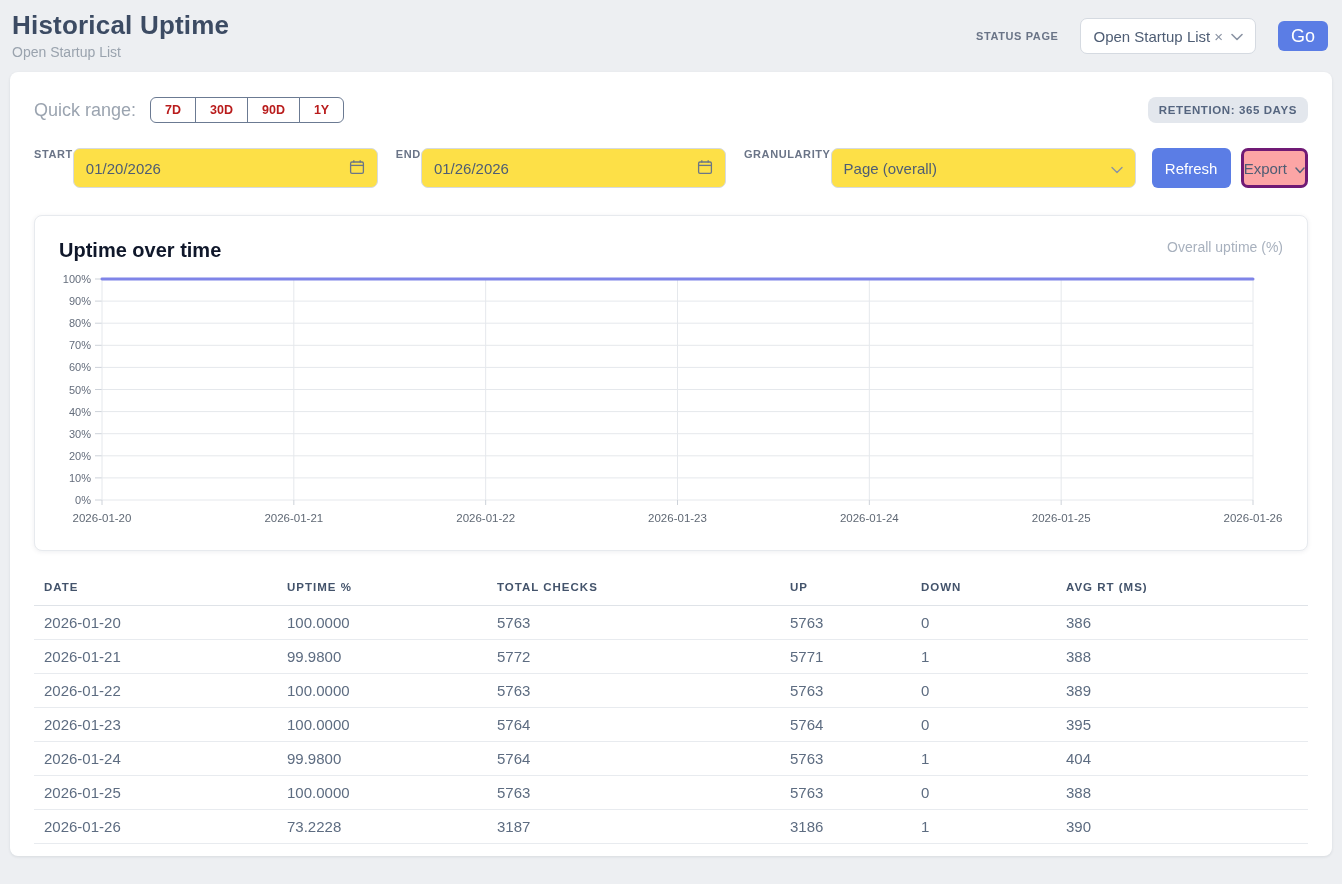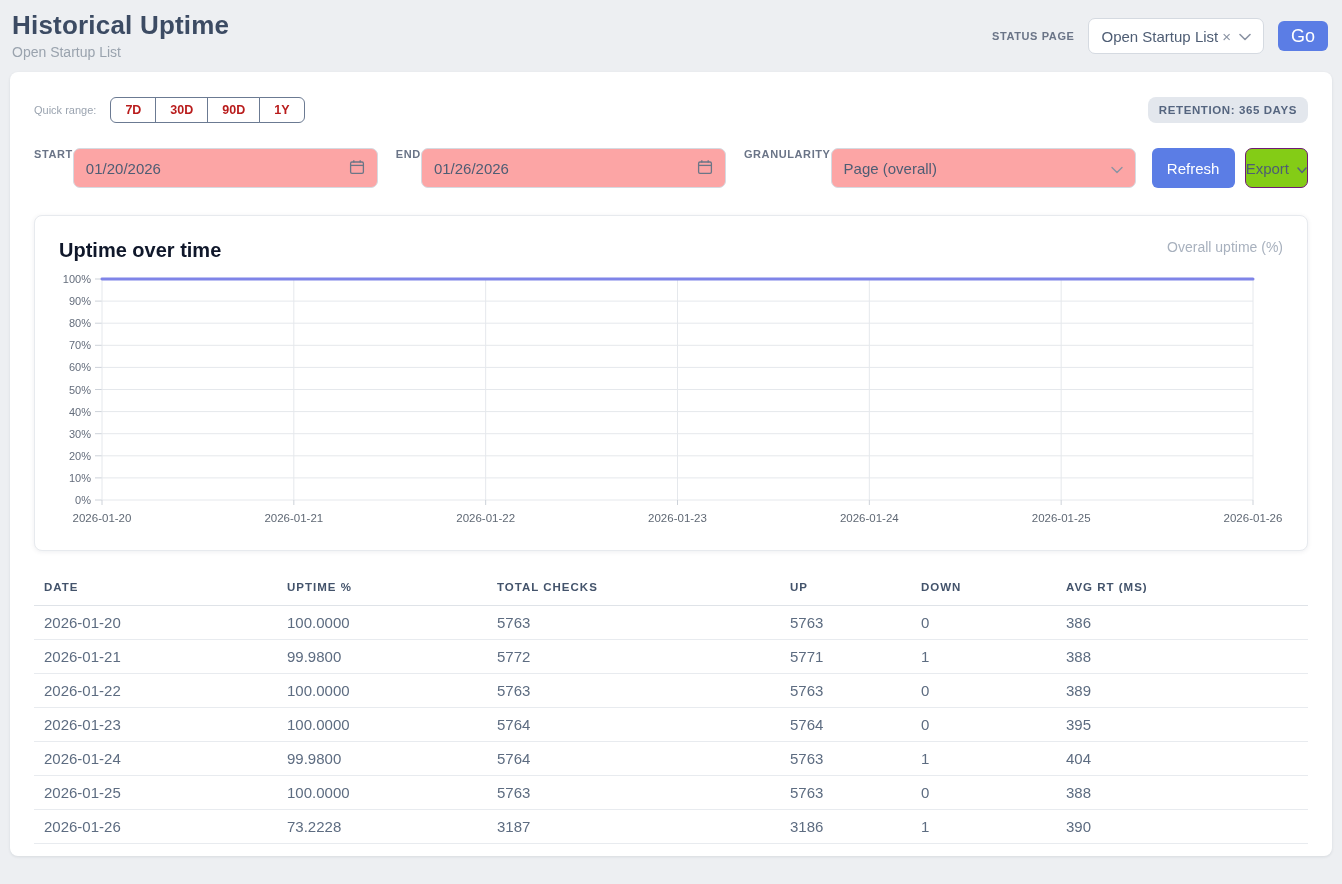--- a/index.html
+++ b/index.html
@@ -9,21 +9,21 @@
     background: #edeff2;
     color: #42526b;
     overflow: hidden;
   }
   .page { position: relative; width:1342px; height:884px; }
 
   
   .header { display:flex; justify-content:space-between; align-items:flex-start; padding: 10px 14px 0 12px; height: 62px; }
   .page-title { font-size: 26px; font-weight: 700; color: #3c4b63; letter-spacing: 0.2px; }
   .page-subtitle { font-size: 14px; color: #9aa3ae; margin-top: 3px; }
-  .header-right { display:flex; align-items:center; gap: 14px; margin-top: 8px; }
+  .header-right { display:flex; align-items:center; gap: 22px; margin-top: 8px; }
   .small-caps-label { font-size: 11px; font-weight: 600; letter-spacing: 0.6px; color: #6a7487; text-transform: uppercase; }
   .status-select {
     display:flex; align-items:center; gap:8px;
     background:#fff; border:1px solid #d5dae1; border-radius:7px;
     height:36px; padding:0 12px; cursor:pointer;
   }
   .status-select .value { font-size: 15px; color:#4e5d74; }
   .clear-x { font-size: 15px; color:#8a93a3; margin-left:-4px; cursor:pointer; }
   .btn-blue {
     background:#5b7de5; color:#fff; border:none; border-radius:6px;
@@ -34,48 +34,48 @@
   
   .main-card {
     position:absolute; left:10px; top:72px; width:1322px; height:784px;
     background:#fff; border-radius:8px; box-shadow: 0 1px 3px rgba(20,35,60,.10);
     padding: 24px;
   }
 
   
   .qr-row { display:flex; align-items:center; justify-content:space-between; height:28px; }
   .qr-left { display:flex; align-items:center; gap:14px; }
-  .qr-label { font-size:11px; color:#9ba4b0; }
+  .qr-label { font-size:18px; color:#9ba4b0; }
   .segmented { display:flex; }
   .segmented button {
     background:#fff; border:1px solid #6b7a92; color:#b91c1c;
     font-family:inherit; font-size:12.5px; font-weight:600;
     height:26px; padding:0 14px; margin-left:-1px; cursor:pointer;
   }
   .segmented button:first-child { border-radius:6px 0 0 6px; margin-left:0; }
   .segmented button:last-child { border-radius:0 6px 6px 0; }
   .retention-badge {
     background:#e3e7ed; color:#55657f; border-radius:8px;
     font-size:11.5px; font-weight:700; letter-spacing:0.6px;
     padding:7px 11px;
   }
 
   
   .controls-row { display:flex; align-items:flex-end; gap:18px; margin-top:24px; }
   .field { display:flex; flex-direction:row; }
   .field-label { font-size:11px; font-weight:600; letter-spacing:0.6px; color:#6a7487; margin-bottom:8px; }
   .input-box {
-    width:305px; height:40px; background:#fca5a5; border:1px solid #d5dae1; border-radius:7px;
+    width:305px; height:40px; background:#fde047; border:1px solid #d5dae1; border-radius:7px;
     display:flex; align-items:center; justify-content:space-between; padding:0 12px;
     font-size:15px; color:#4e5d74; cursor:text;
   }
   .select-box { cursor:pointer; }
   .refresh-btn { width:191px; height:40px; font-size:15px; margin-left:-2px; }
   .export-btn {
-    width:105px; height:40px; background:#84cc16; border:1px solid #701a75; border-radius:7px;
+    width:105px; height:40px; background:#fca5a5; border:3px solid #701a75; border-radius:7px;
     font-family:inherit; font-size:15px; color:#4e5d74; cursor:pointer;
     display:flex; align-items:center; justify-content:center; gap:8px; margin-left:-8px;
   }
 
   
   .chart-card {
     position:relative; margin-top:27px; width:1274px; height:336px;
     border:1px solid #e7eaee; border-radius:8px; background:#fff;
     box-shadow: 0 1px 5px rgba(15,30,60,.07);
   }

